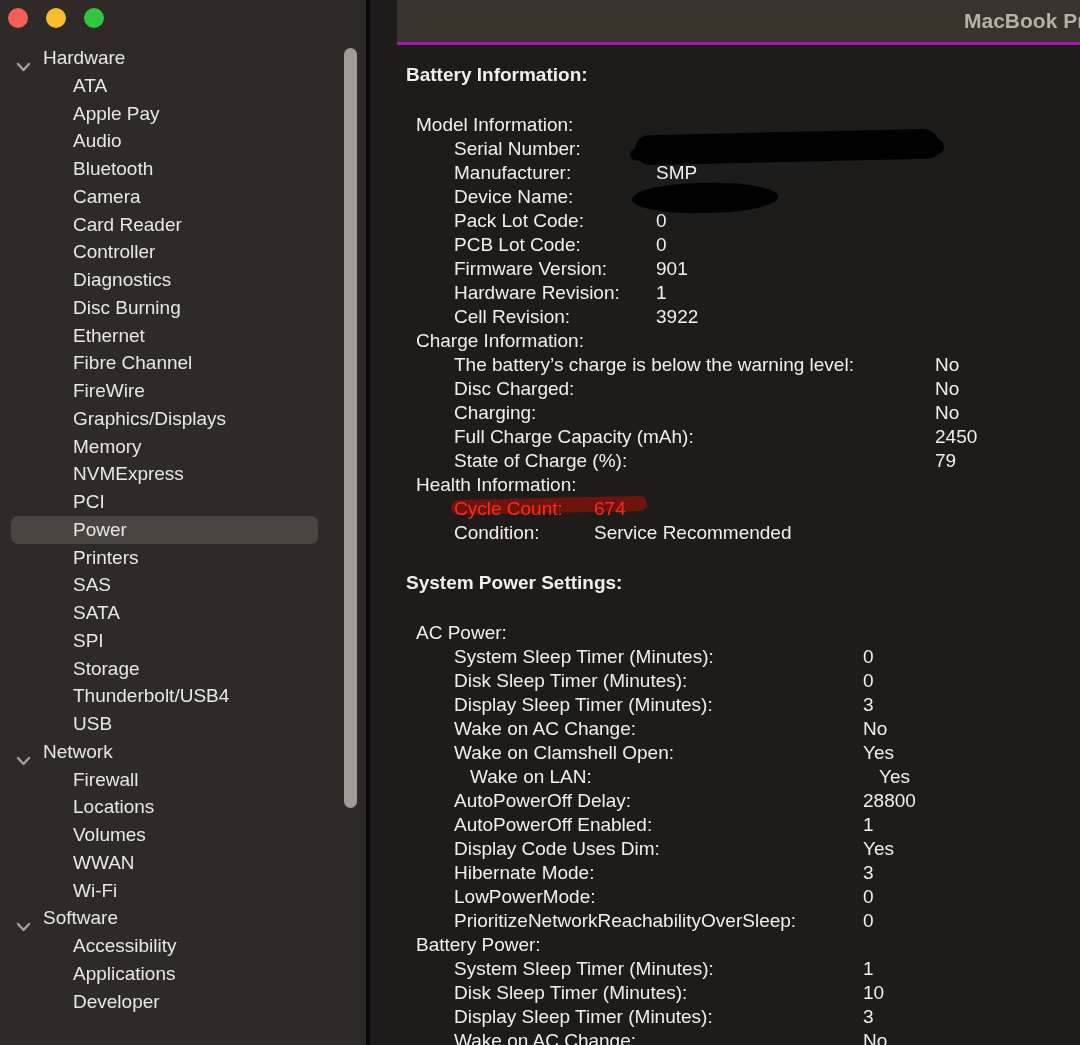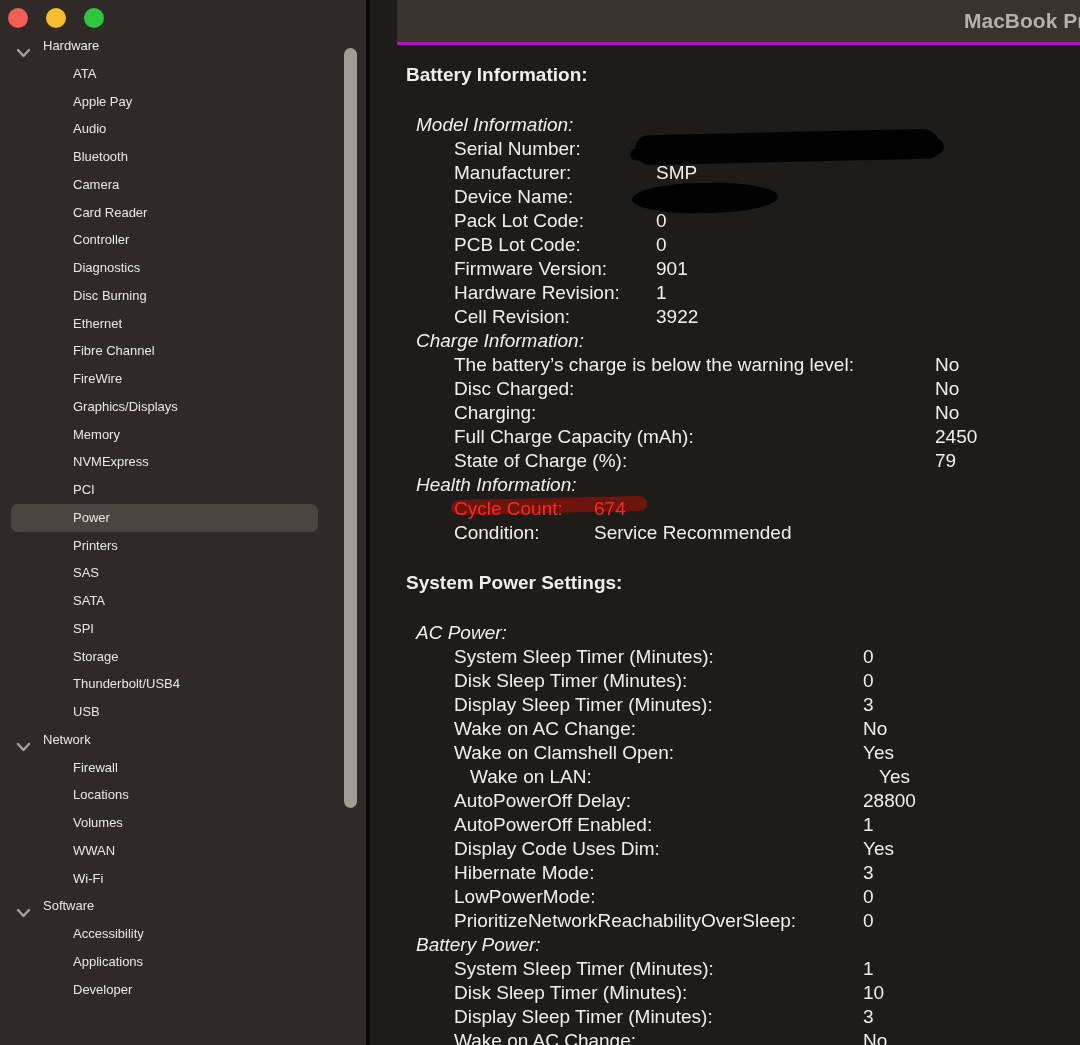--- a/index.html
+++ b/index.html
@@ -13,42 +13,42 @@
        font-family:"Liberation Sans",sans-serif;-webkit-font-smoothing:antialiased;}
   .window{position:relative;width:1080px;height:1045px;overflow:hidden;}
 
   
   .sidebar{position:absolute;left:0;top:0;width:366px;height:100%;background:var(--sidebar-bg);}
   .traffic{position:absolute;left:8px;top:8px;display:flex;gap:18px;}
   .tl{width:20px;height:20px;border-radius:50%;display:block;}
   .tl.red{background:var(--tl-red);}
   .tl.yellow{background:var(--tl-yellow);}
   .tl.green{background:var(--tl-green);}
-  .sb-list{list-style:none;margin:0;padding:32px 0 0 0;font-size:13px;color:var(--sb-text);}
+  .sb-list{list-style:none;margin:0;padding:44px 0 0 0;font-size:19px;color:var(--sb-text);}
   .sb-row{height:27.75px;line-height:27.75px;position:relative;white-space:nowrap;}
   .sb-group{padding-left:43px;}
   .sb-group .chev{position:absolute;left:16px;top:50%;transform:translateY(-50%);width:15px;height:11px;display:block;}
   .sb-item{padding-left:73px;}
   .sb-item.selected{background:var(--select);border-radius:7px;margin-left:11px;
                     width:307px;box-sizing:border-box;padding-left:62px;}
   .sb-scrollbar{position:absolute;left:344px;top:48px;width:13px;height:760px;
                 border-radius:7px;background:var(--scrollbar);}
   .divider{position:absolute;left:366px;top:0;width:4px;height:100%;background:var(--divider);}
 
   
   .main{position:absolute;left:370px;top:0;right:0;height:100%;background:var(--content-bg);}
   .titlebar{height:42px;background:var(--titlebar-bg);border-bottom:3px solid #a21caf;position:relative;margin-left:27px;}
   .title{position:absolute;left:567px;top:0;margin:0;line-height:42px;font-size:21px;
          font-weight:bold;color:var(--title-text);white-space:nowrap;}
   .content{position:absolute;top:45px;left:0;right:0;bottom:0;
            padding:18px 0 0 36px;font-size:19px;color:var(--text);overflow:hidden;}
   .line{height:24px;line-height:24px;white-space:nowrap;}
   .gap{height:26px;}
   .sec-header{font-weight:bold;}
-  .group-label{padding-left:10px;font-style:italic;}
+  .group-label{padding-left:10px;}
   .row{display:flex;padding-left:48px;position:relative;}
   .row .lbl{flex:0 0 auto;}
   .row .val{flex:0 0 auto;position:relative;}
 
   
   .row.hl .lbl,.row.hl .val{color:var(--red);position:relative;z-index:1;}
   .marker{position:absolute;left:45px;top:1px;width:196px;height:15px;
           background:var(--marker);border-radius:9px;transform:rotate(-1.2deg);z-index:0;}
 
   

